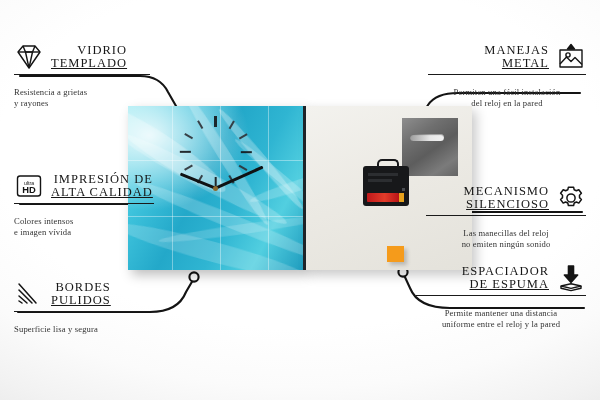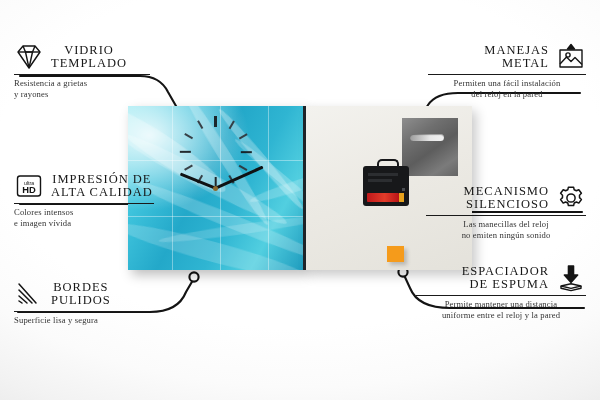--- a/index.html
+++ b/index.html
@@ -22,28 +22,28 @@
   .feature{position:absolute;}
   .feature .head{display:flex;align-items:center;gap:7px;}
   .feature.left .head{justify-content:flex-start;}
   .feature.right .head{justify-content:flex-end;}
   .titles{
     font-family:"Liberation Serif",serif;
     font-size:12.5px;line-height:13.5px;
     letter-spacing:1.0px;color:#171717;font-weight:400;
     text-transform:uppercase;
   }
-  .feature.left .titles{text-align:center;}
+  .feature.left .titles{text-align:right;}
   .feature.right .titles{text-align:right;}
-  .titles .l2{display:block;}
+  .titles .l2{display:block;text-decoration:underline;}
   .rule{height:1.4px;background:#1a1a1a;margin-top:3px;}
   .desc{
     font-family:"Liberation Serif",serif;
     font-size:8.6px;line-height:10.4px;color:#333333;
-    margin-top:3px;letter-spacing:.15px;
+    margin-top:12px;letter-spacing:.15px;
   }
   .feature.left .desc{text-align:left;}
   .feature.right .desc{text-align:center;}
   .icon{flex:0 0 auto;display:block;}
 
   
   .clock-wrap{
     position:absolute;left:128px;top:106px;width:178px;height:164px;
     box-shadow:4px 5px 11px rgba(0,0,0,.26);
   }

